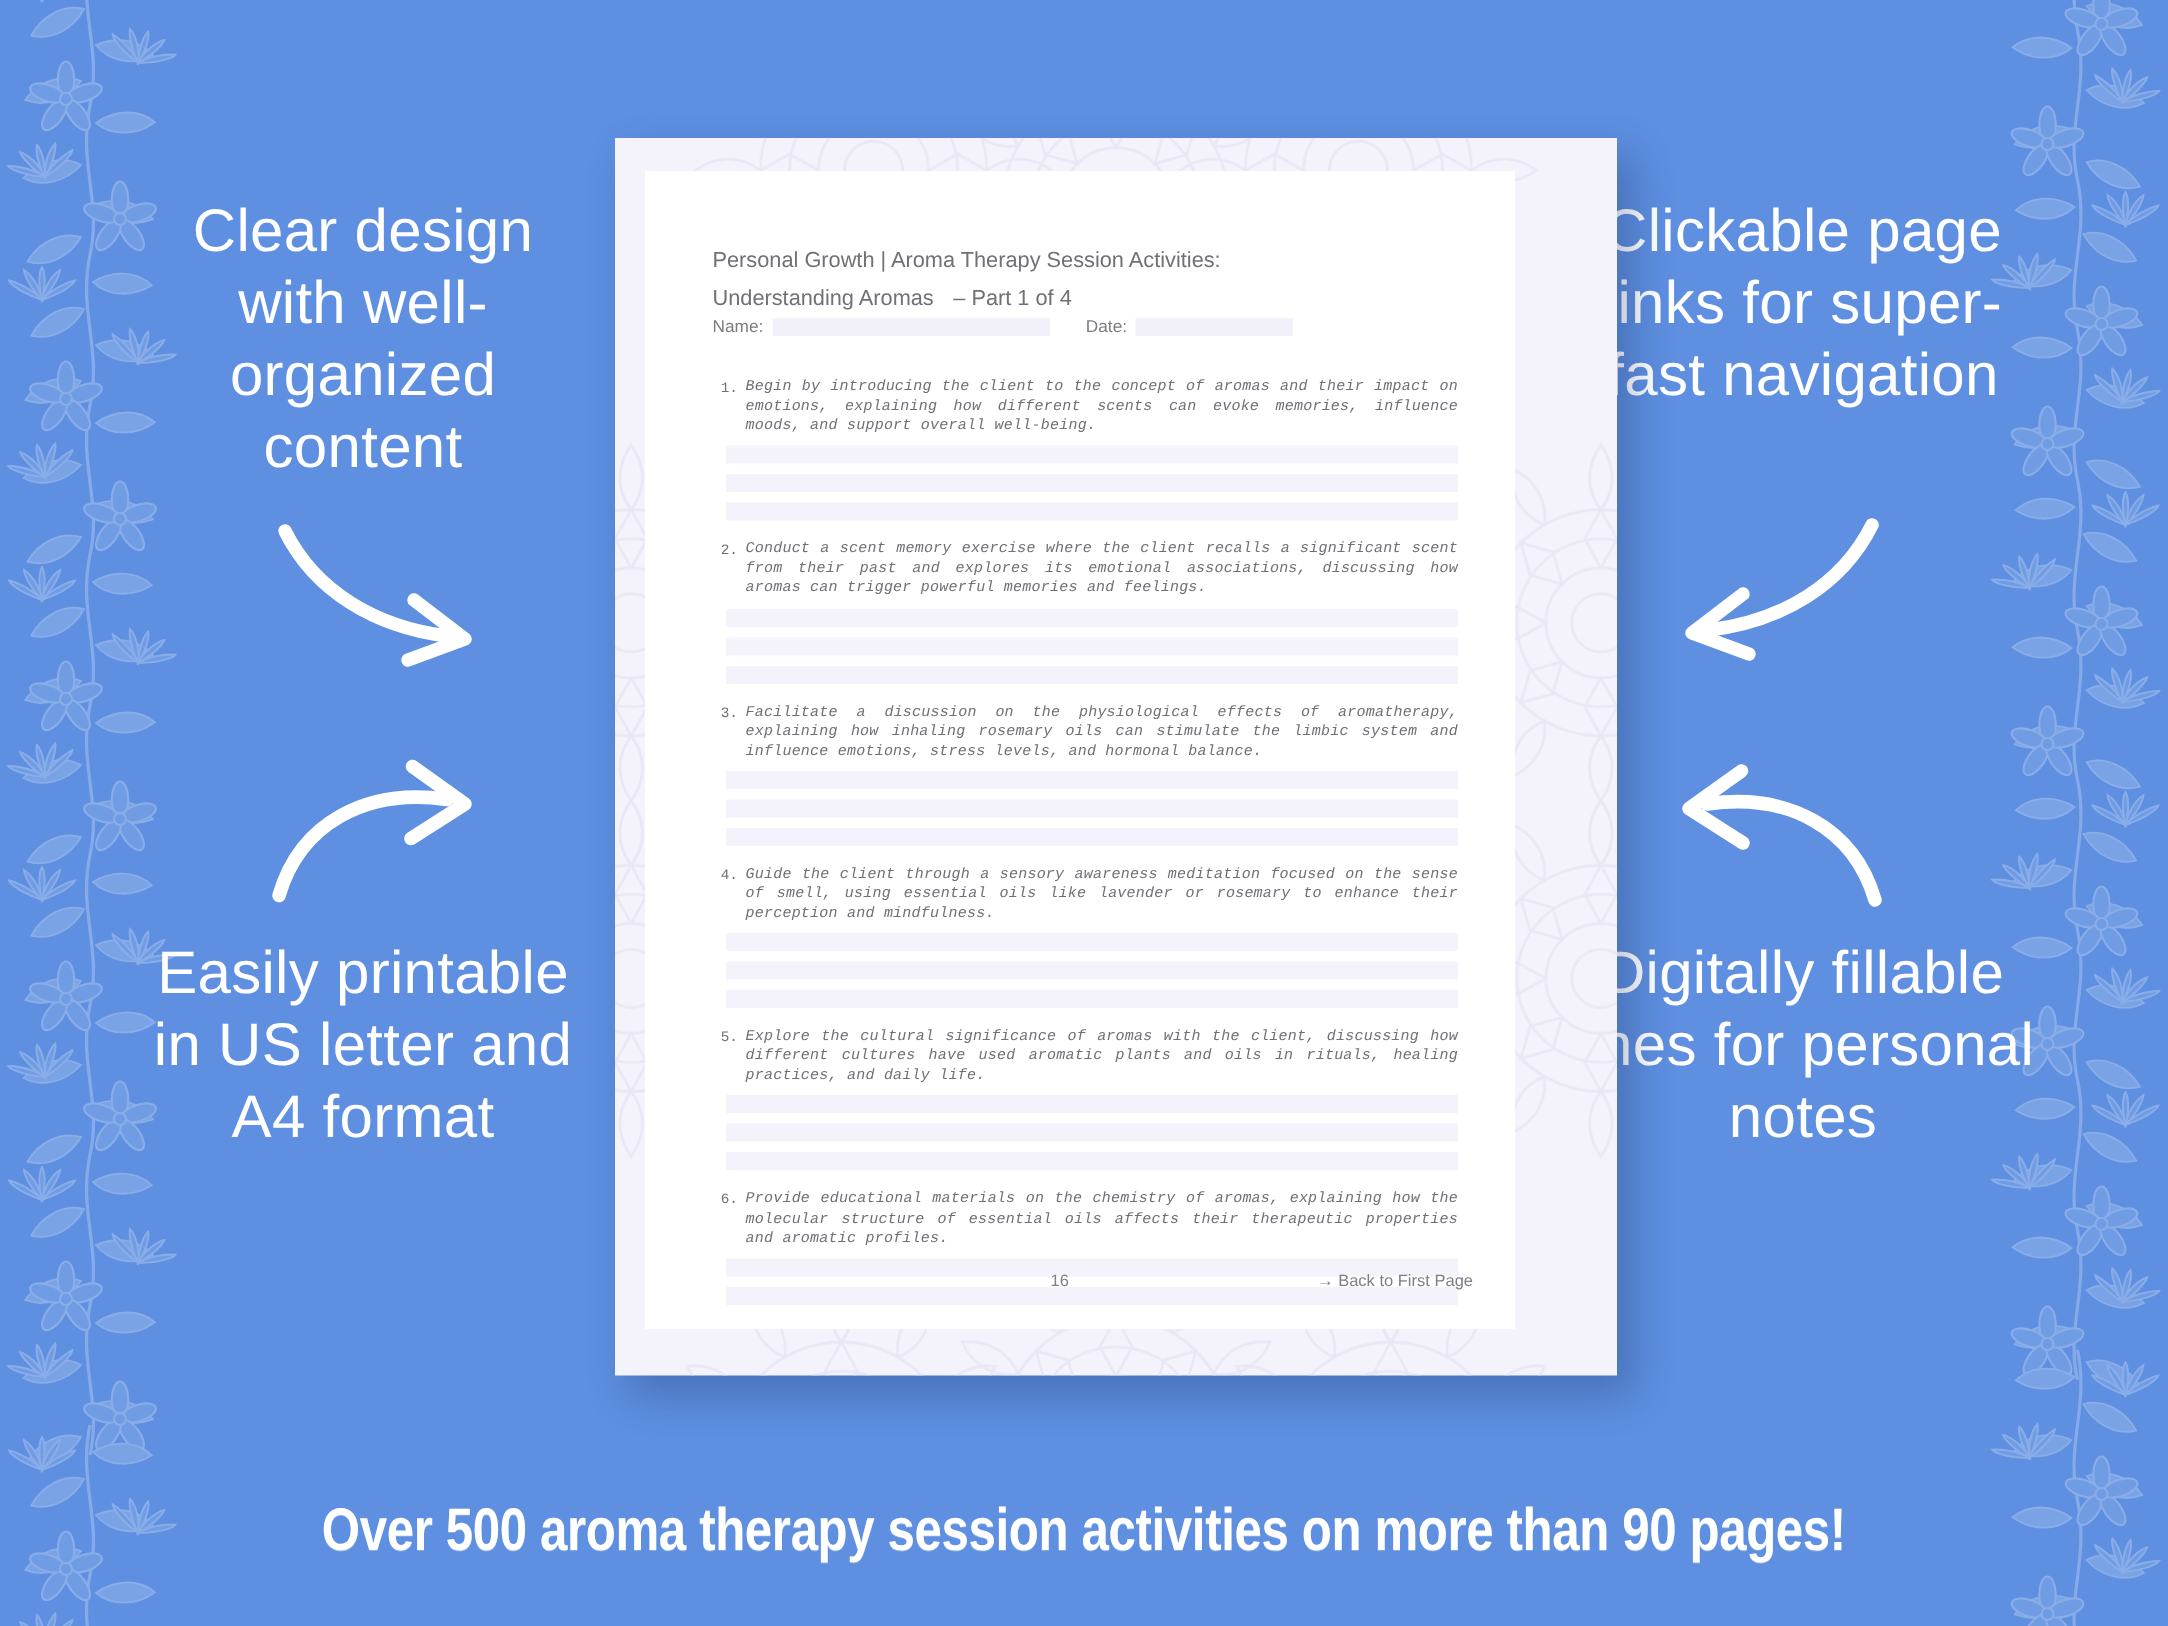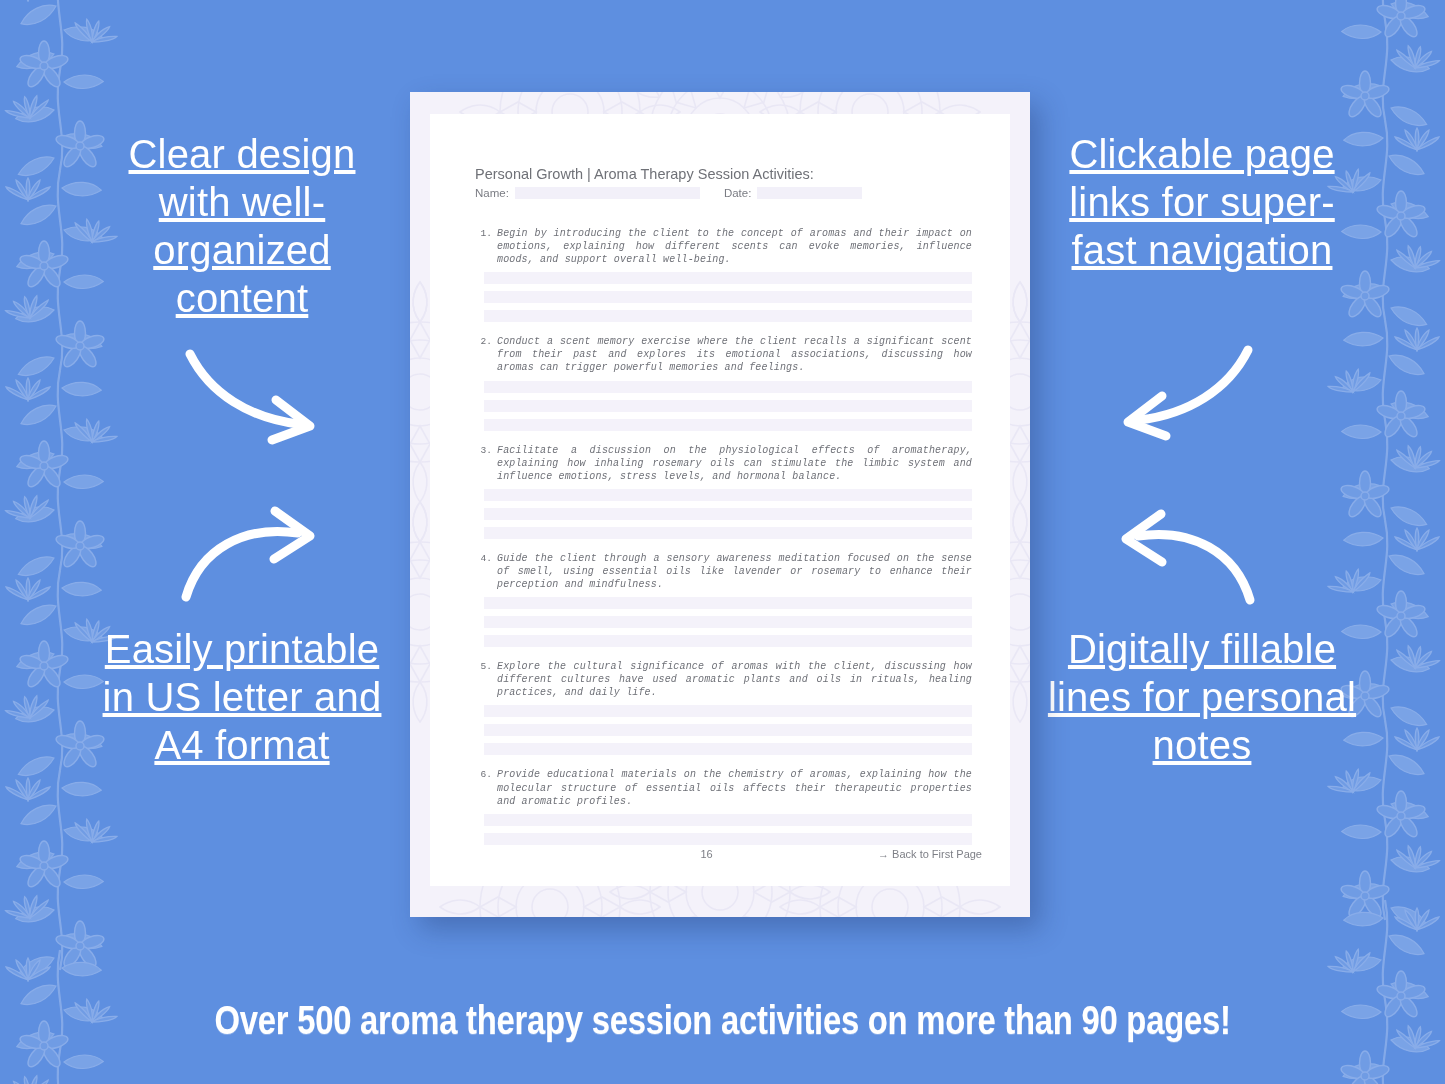--- a/index.html
+++ b/index.html
@@ -17,40 +17,39 @@
   .floral.left{left:0;}
   .floral.right{right:0;transform:scaleX(-1);}
   .floral svg{width:100%;height:100%;display:block;}
 
   
   .benefit{
     position:absolute;color:#ffffff;text-align:center;
     font-size:40px;line-height:48px;font-weight:400;
     letter-spacing:.2px;
     font-family:"Liberation Sans", sans-serif;
-    text-decoration:underline;
   }
   .benefit.l{left:92px;width:300px;}
   .benefit.r{right:88px;width:310px;}
   .b-tl{top:130px;}
   .b-bl{top:625px;}
   .b-tr{top:130px;}
   .b-br{top:625px;text-align:center;}
 
   
   .arrow{position:absolute;pointer-events:none;}
   .arrow svg{display:block;overflow:visible;}
   .a-tl{left:180px;top:348px;}
   .a-bl{left:178px;top:505px;}
   .a-tr{left:1098px;top:344px;}
   .a-br{left:1098px;top:508px;}
 
   
   #doc-frame{
-    position:absolute;left:410px;top:92px;width:620px;height:825px;
+    position:absolute;left:410px;top:92px;width:668px;height:825px;
     background:#f4f2fa;
     box-shadow:10px 12px 26px rgba(20,40,90,.30);
     overflow:hidden;
   }
   #doc-watermark{
     position:absolute;inset:0;opacity:.55;pointer-events:none;
   }
   #doc-page{
     position:absolute;left:20px;top:22px;width:580px;height:772px;
     background:#ffffff;
@@ -264,20 +263,23 @@
       <use href="#mandala" x="310" y="800"></use>
       <use href="#mandala" x="140" y="815"></use>
       <use href="#mandala" x="480" y="815"></use>
     </g>
   </svg>
 
   <div id="doc-page">
     <div class="doc-inner">
 
       <div class="doc-title">Personal Growth | Aroma Therapy Session Activities:</div>
+      <div class="doc-title">
+        <span>Understanding Aromas</span><span class="part">– Part 1 of 4</span>
+      </div>
 
       <div class="namedate">
         <span class="nd-label">Name:</span>
         <span class="nd-blank nd-name-blank"></span>
         <span class="nd-date-gap"></span>
         <span class="nd-label">Date:</span>
         <span class="nd-blank nd-date-blank"></span>
       </div>
 
       <div class="items" id="items-container">

